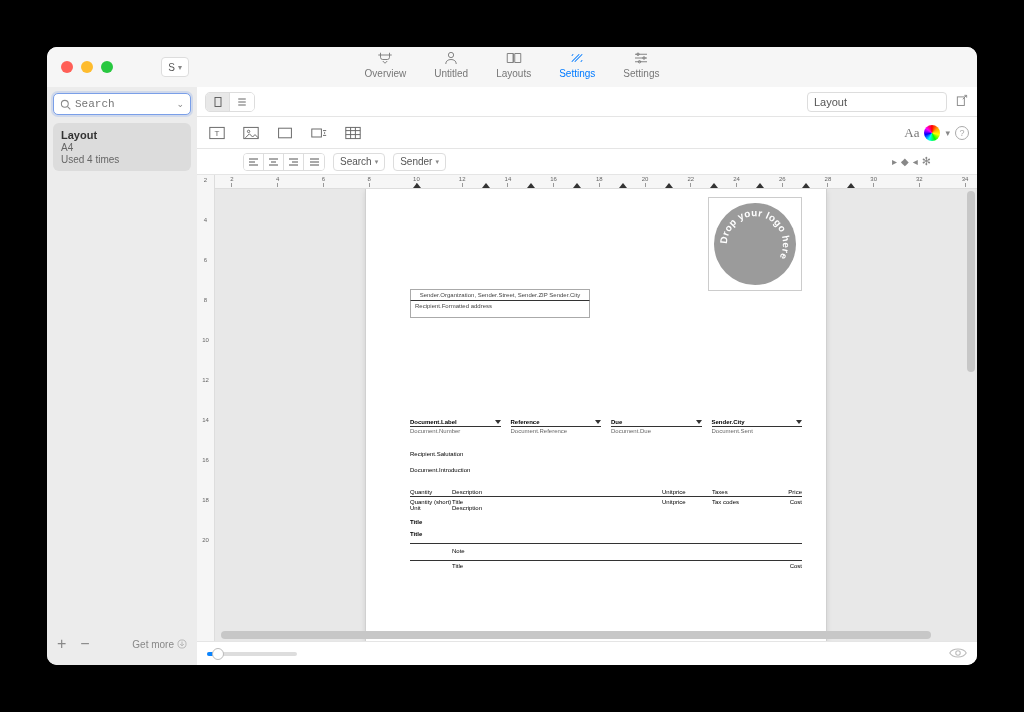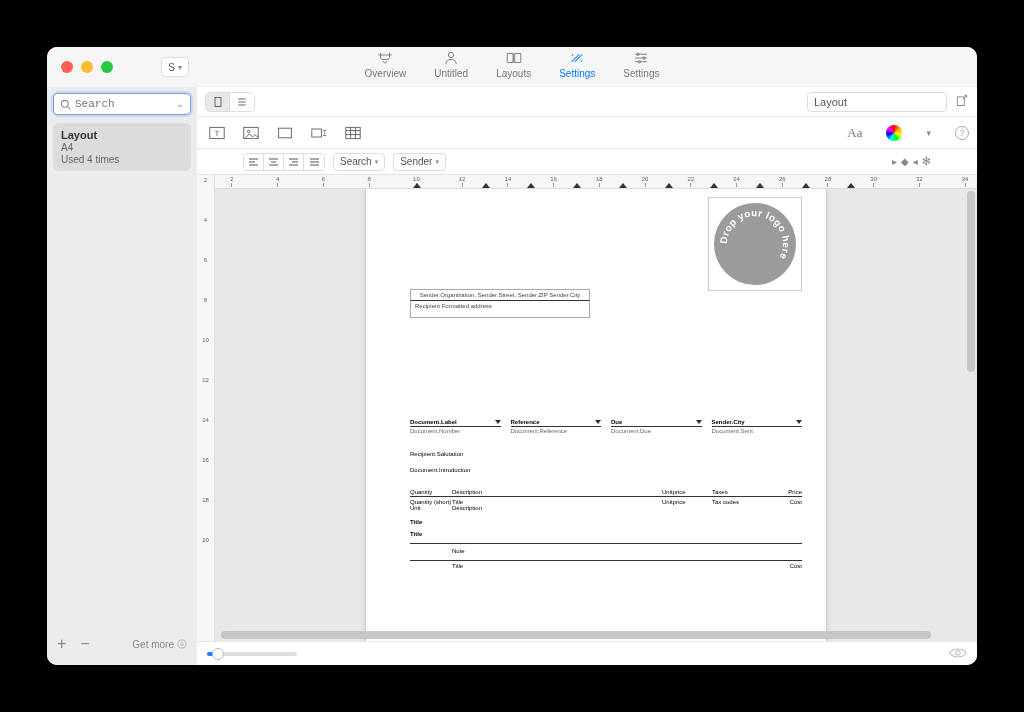--- a/index.html
+++ b/index.html
@@ -206,21 +206,21 @@
   gap: 10px;
 }
 .ic-btn {
   width: 24px; height: 22px;
   display:flex;align-items:center;justify-content:center;
   color:#666;
   border:none;
   background:none;
   cursor:pointer;
 }
-.right-tools { margin-left:auto; display:flex; align-items:center; gap:24px;}
+.right-tools { margin-left:auto; display:flex; align-items:center; gap:5px;}
 .color-dot { width:16px;height:16px;border-radius:50%;
   background: conic-gradient(red,orange,yellow,lime,cyan,blue,magenta,red);
 }
 .help-circ { width:14px;height:14px;border:1.2px solid #aaa;border-radius:50%;font-size:9px; display:flex;align-items:center;justify-content:center;color:#aaa;}
 .toolbar3 {
   height: 26px;
   border-bottom: 1px solid #e5e5e5;
   display: flex;
   align-items: center;
   padding: 0 46px 0 46px;

